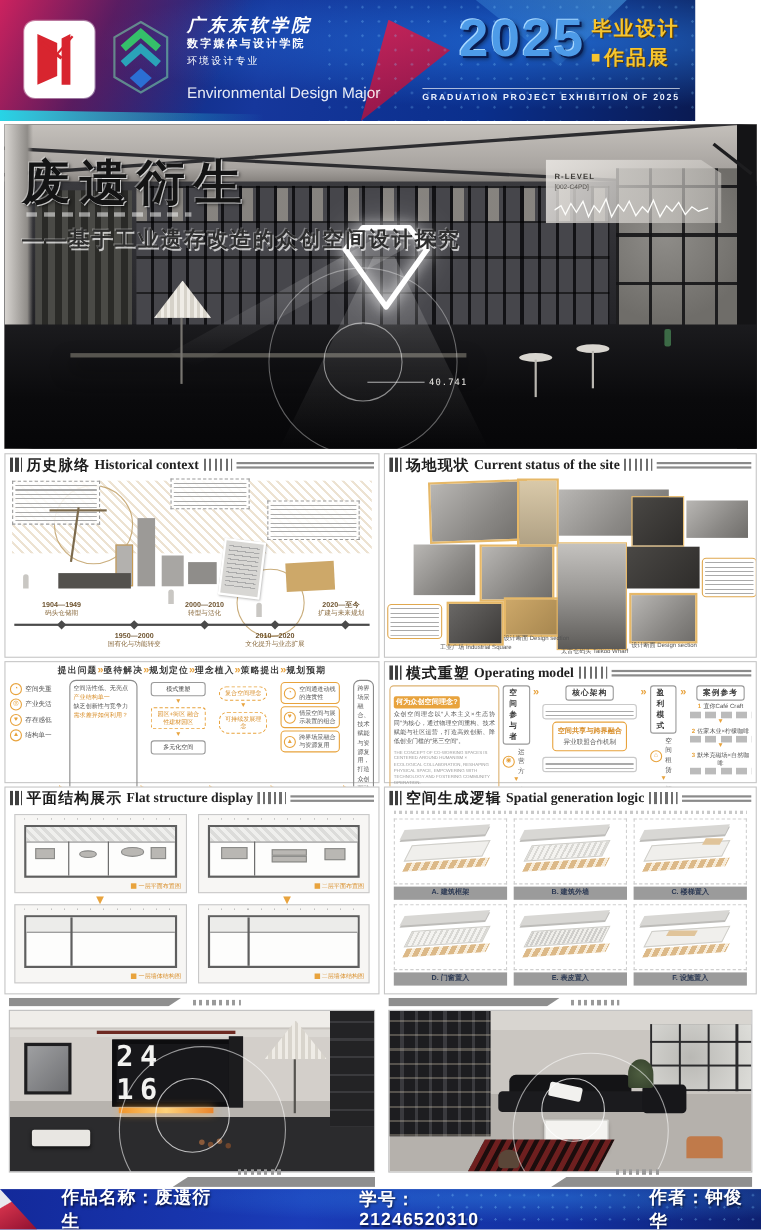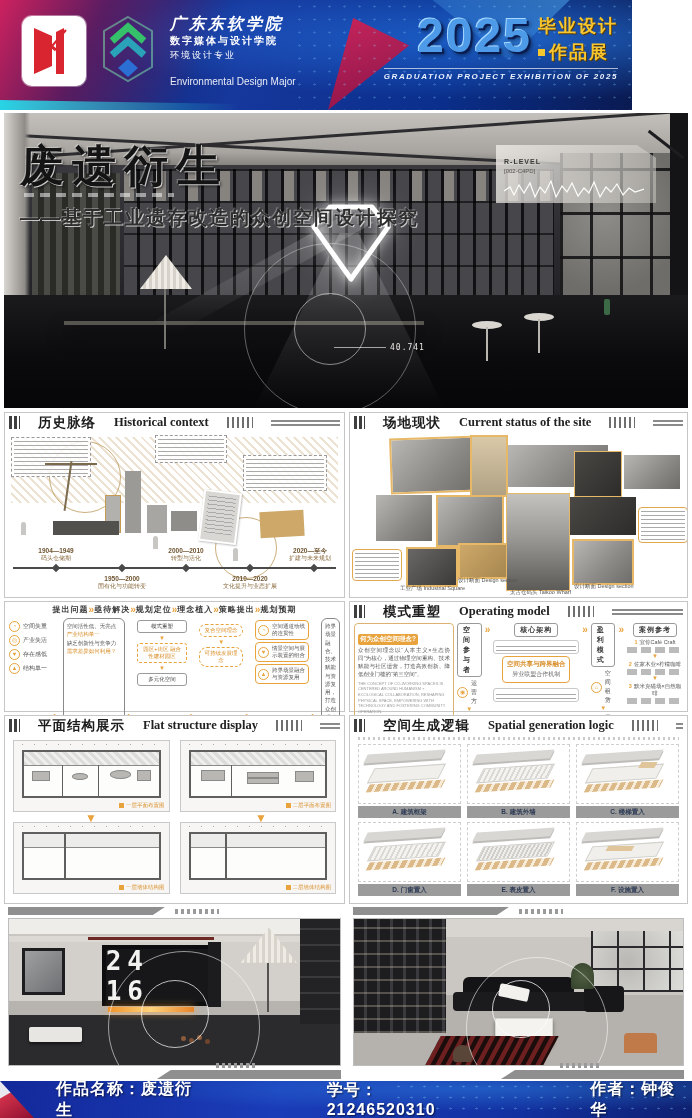--- a/index.html
+++ b/index.html
@@ -20,32 +20,32 @@
     background-image:radial-gradient(rgba(130,205,255,.4) 1px, rgba(0,0,0,0) 1.4px);background-size:15px 13px;opacity:.7;}
   .hdr .cyanbar{position:absolute;left:0;bottom:0;width:240px;height:10px;
     background:linear-gradient(90deg,#27d4e6,rgba(39,212,230,0));clip-path:polygon(0 0,100% 40%,100% 100%,0 100%);}
   .hleft{position:absolute;left:22px;top:14px;display:flex;align-items:center;gap:14px;}
   .logo1{width:64px;height:70px;background:#fff;border-radius:10px;position:relative;box-shadow:0 0 0 1px rgba(255,255,255,.4);}
   .logo2{width:56px;height:72px;position:relative;}
   .htext{color:#fff;line-height:1.25;}
   .htext .l1{font-family:"Liberation Serif",serif;font-style:italic;font-weight:bold;font-size:16px;letter-spacing:3px;}
   .htext .l2{font-size:10px;font-weight:bold;letter-spacing:2px;margin-top:1px;}
   .htext .l3{font-size:9px;letter-spacing:2px;margin-top:2px;}
-  .htext .l4{font-size:10px;color:rgba(255,255,255,.9);margin-top:15px;}
+  .htext .l4{font-size:14px;color:rgba(255,255,255,.9);margin-top:15px;}
   .hright{position:absolute;right:14px;top:14px;text-align:right;}
   .hr-top{display:flex;align-items:flex-start;justify-content:flex-end;gap:6px;}
   .year{font-size:48px;line-height:.9;font-weight:900;color:#4d9be8;
     text-shadow:2px 2px 0 #0a1c50,-1px -1px 0 #a8d8ff,3px 3px 4px rgba(0,0,0,.5);letter-spacing:2px;}
   .exh{display:flex;flex-direction:column;align-items:flex-start;}
   .exh .e1{font-size:18px;font-weight:900;color:#f7c52e;text-shadow:1px 1px 0 #5a3a00;letter-spacing:2px;}
   .exh .e2row{display:flex;align-items:center;gap:4px;margin-top:2px;}
   .exh .sq{width:7px;height:7px;background:#f7c52e;display:inline-block;}
   .exh .e2{font-size:18px;font-weight:900;color:#f7c52e;text-shadow:1px 1px 0 #5a3a00;letter-spacing:2px;}
-  .hr-en{margin-top:4px;border-top:1px solid rgba(255,255,255,.65);padding-top:3px;
-    font-size:8px;letter-spacing:1.6px;color:#eaf2ff;font-weight:bold;font-style:italic;}
+  .hr-en{margin-top:16px;border-top:1px solid rgba(255,255,255,.65);padding-top:3px;
+    font-size:8px;letter-spacing:1.6px;color:#eaf2ff;font-weight:bold;}
 
   
   .hero{position:absolute;left:4px;top:113px;width:684px;height:295px;overflow:hidden;background:#17171a;}
   .hz{position:absolute;}
   .hero .ceil{left:0;top:0;width:100%;height:56px;background:linear-gradient(180deg,#c4c0bb,#a8a4a0 70%,#7c7874);}
   .hero .ceilline{height:3px;background:#2d2d30;width:120%;left:-5%;}
   .hero .wall{left:0;top:52px;width:100%;height:130px;background:linear-gradient(180deg,#3a3a3e,#232327);}
   .hero .shelf{left:120px;top:56px;width:430px;height:130px;
     background:
       repeating-linear-gradient(0deg,rgba(0,0,0,.55) 0 2px,rgba(0,0,0,0) 2px 32px),
@@ -83,21 +83,21 @@
   .rlevel .c{font-size:6px;color:#55524e;}
   .rlevel svg{display:block;margin-top:3px;}
   .antenna{left:640px;top:30px;width:44px;height:3px;background:#1d1d1f;transform:rotate(38deg);}
   .measure{left:386px;top:230px;font-size:8px;color:#e8e6e2;font-family:"DejaVu Sans Mono",monospace;letter-spacing:1px;}
   .mline{left:330px;top:234px;width:52px;height:1px;background:rgba(255,255,255,.6);}
   .gem{left:292px;top:88px;}
   .gem svg{filter:drop-shadow(0 0 6px rgba(255,255,255,.9)) drop-shadow(0 0 14px rgba(255,255,255,.5));}
 
   
   .panel{position:absolute;background:#fff;border:1px solid #c6c6c6;box-sizing:border-box;}
-  .sec-head{display:flex;align-items:center;gap:18px;padding:2px 4px 1px 4px;height:18px;box-sizing:border-box;}
+  .sec-head{display:flex;align-items:center;gap:4px;padding:2px 4px 1px 4px;height:18px;box-sizing:border-box;}
   .hb{width:11px;height:13px;background:repeating-linear-gradient(90deg,#3f3f3f 0 3px,rgba(0,0,0,0) 3px 5px);}
   .cn{font-size:13.5px;font-weight:900;color:#1c1c1c;letter-spacing:1px;}
   .en{font-family:"Liberation Serif",serif;font-weight:bold;font-size:12.5px;color:#222;}
   .tk{width:26px;height:11px;background:repeating-linear-gradient(90deg,#6f6f6f 0 2px,rgba(0,0,0,0) 2px 5px);}
   .rl{flex:1;height:6px;border-top:2px solid #8a8a8a;border-bottom:2px solid #8a8a8a;box-sizing:border-box;}
   .pbody{position:relative;overflow:hidden;}
 
   
   .hatch{position:absolute;left:6px;top:6px;right:6px;height:66px;
     background:repeating-linear-gradient(45deg,rgba(185,145,80,.26) 0 2px,rgba(0,0,0,0) 2px 6px);}

